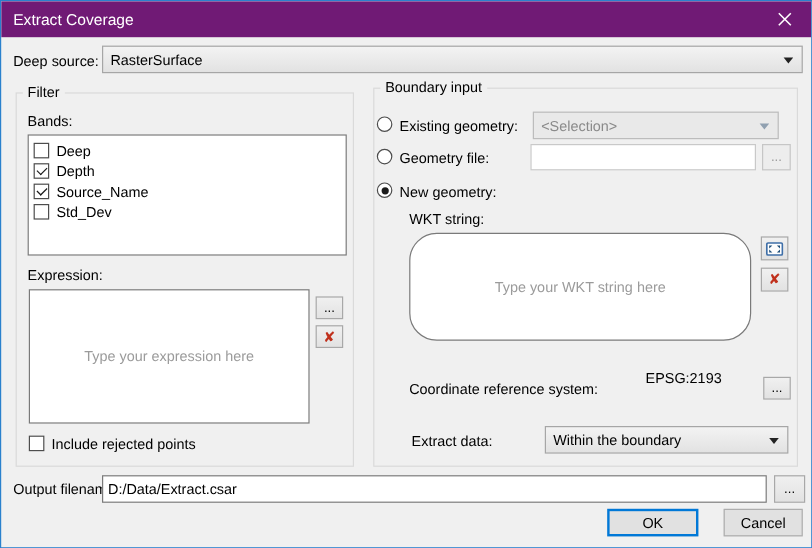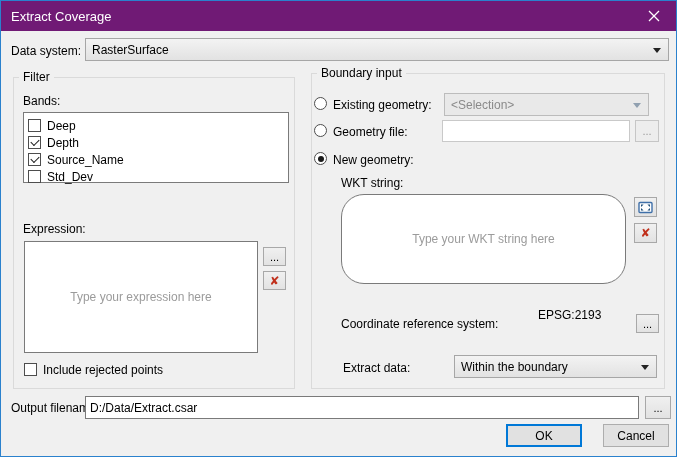--- a/index.html
+++ b/index.html
@@ -80,31 +80,31 @@
   <div class="titlebar">
     <span class="title">Extract Coverage</span>
     <span class="close-btn">
       <svg width="12" height="12" viewBox="0 0 12 12">
         <line x1="1" y1="1" x2="11" y2="11" stroke="#fff" stroke-width="1.3"></line>
         <line x1="11" y1="1" x2="1" y2="11" stroke="#fff" stroke-width="1.3"></line>
       </svg>
     </span>
   </div>
 
-  <span class="lbl" style="left:10px;top:43px;">Data system:</span>
+  <span class="lbl" style="left:10px;top:43px;">Deep source:</span>
   <div class="combo" style="left:84px;top:37px;width:584px;height:23px;">
     <span>RasterSurface</span>
     <span class="arrow"></span>
   </div>
 
   <div class="group" style="left:12px;top:76px;width:282px;height:312px;"></div>
   <span class="grouplabel" style="left:18px;top:69px;">Filter</span>
 
   <span class="lbl" style="left:22px;top:93px;">Bands:</span>
-  <div class="whitebox" style="left:22px;top:111px;width:266px;height:71px;padding-top:4px;">
+  <div class="whitebox" style="left:22px;top:111px;width:266px;height:101px;padding-top:4px;">
     <div class="list-row">
       <span class="cb"></span>
       <span>Deep</span>
     </div>
     <div class="list-row">
       <span class="cb checked"></span>
       <span>Depth</span>
     </div>
     <div class="list-row">
       <span class="cb checked"></span>

